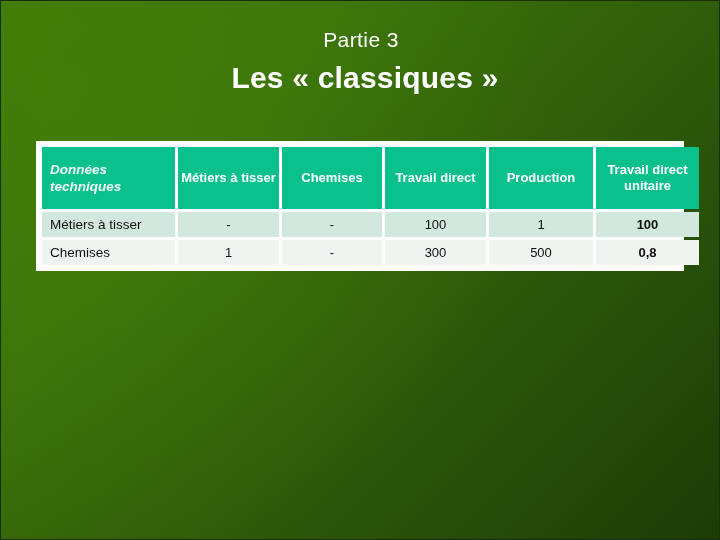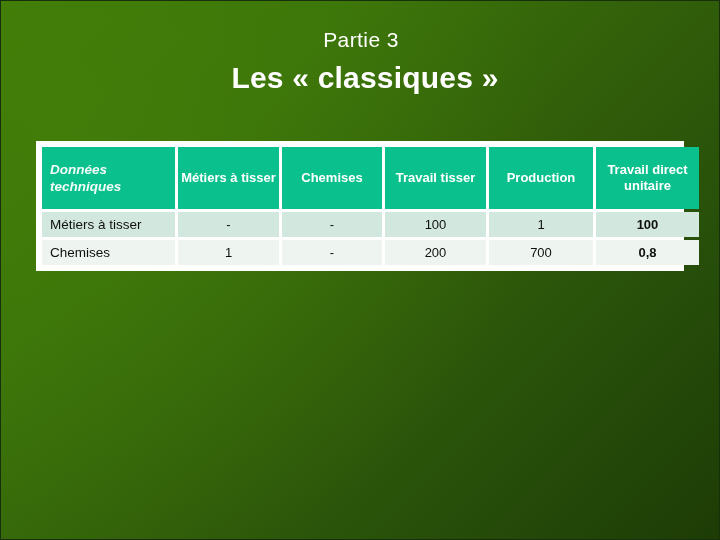--- a/index.html
+++ b/index.html
@@ -135,39 +135,39 @@
           <col class="c2">
         <col class="c3">
           <col class="c4">
           <col class="c5">
       </colgroup>
       <thead>
         <tr>
           <th class="corner">Données techniques</th>
           <th>Métiers à tisser</th>
           <th>Chemises</th>
-          <th>Travail tisser</th>
+          <th>Travail direct</th>
           <th>Production</th>
           <th>Travail direct unitaire</th>
         </tr>
       </thead>
       <tbody>
         <tr class="row-a">
           <td class="rowhead">Métiers à tisser</td>
           <td>-</td>
           <td>-</td>
           <td>100</td>
           <td>1</td>
           <td class="strong">100</td>
         </tr>
         <tr class="row-b">
           <td class="rowhead">Chemises</td>
           <td>1</td>
           <td>-</td>
-          <td>200</td>
-          <td>700</td>
+          <td>300</td>
+          <td>500</td>
           <td class="strong">0,8</td>
         </tr>
       </tbody>
     </table>
   </div>
 
 </div>
 
 </body></html>

